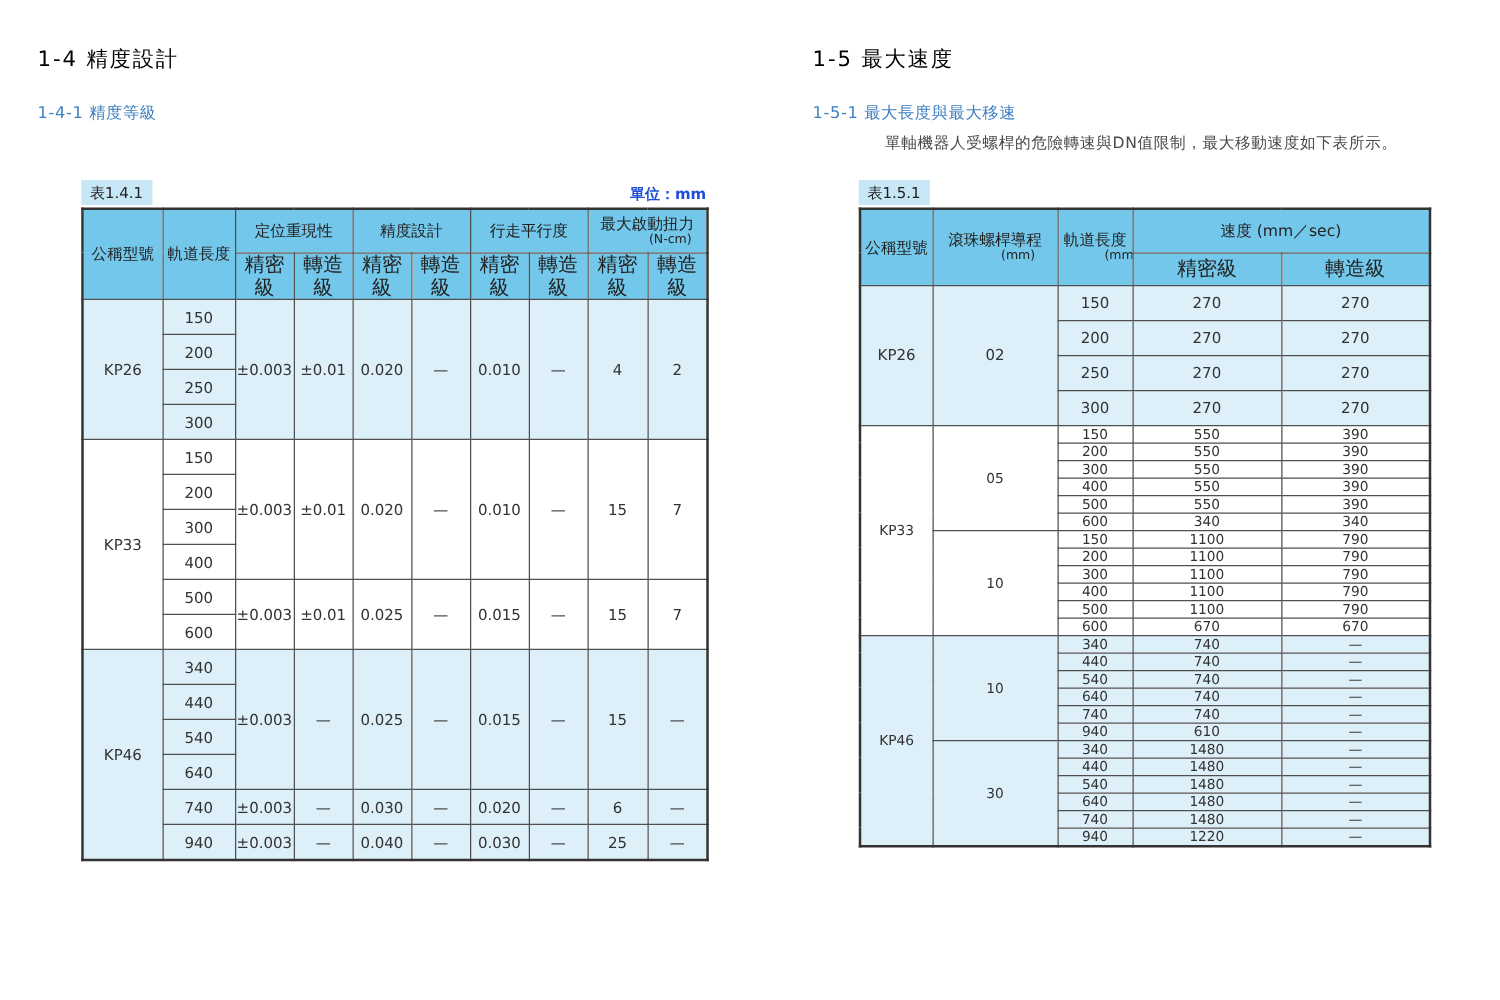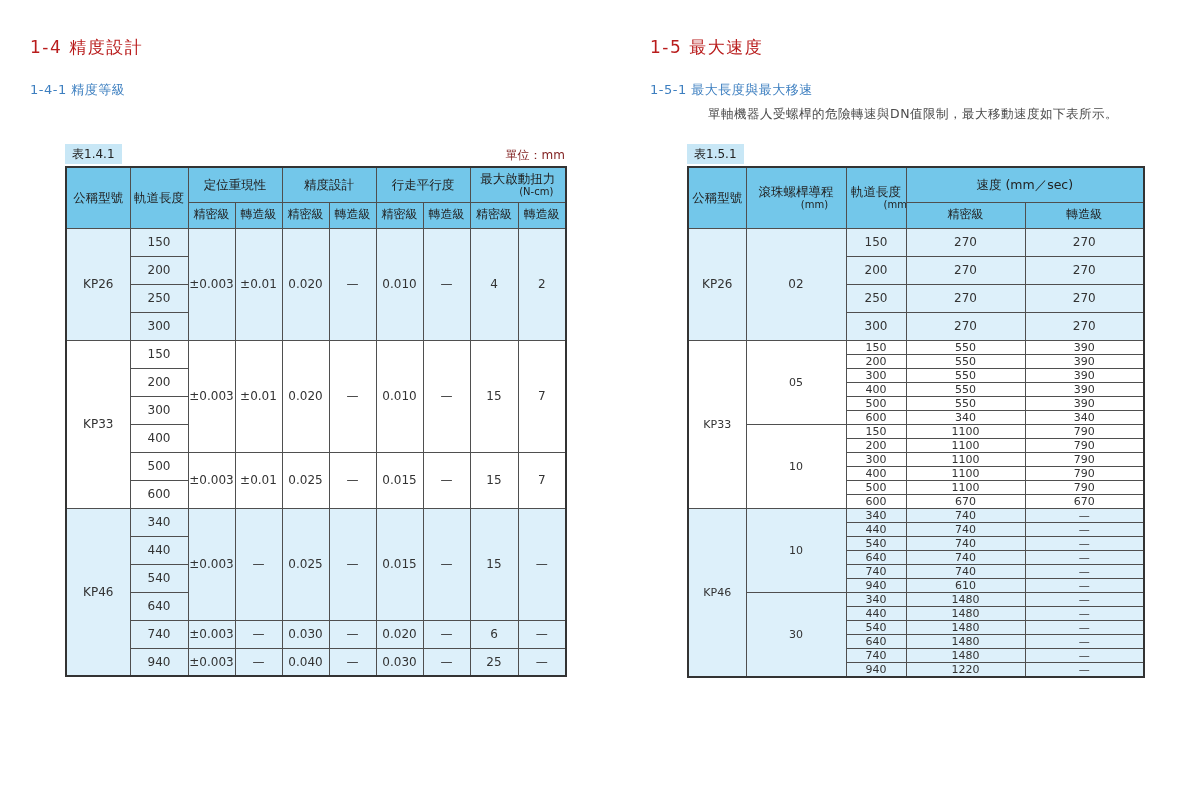--- a/index.html
+++ b/index.html
@@ -8,35 +8,35 @@
     --labelbg:#c8e7f6;
     --accent:#3d7fc0;
     --bordc:#4f4f4f;
   }
   *{box-sizing:border-box;margin:0;padding:0;}
   html,body{width:1200px;height:800px;background:#fff;font-family:"DejaVu Sans",sans-serif;}
   .page{position:relative;width:1200px;height:800px;background:#ffffff;overflow:hidden;}
   .col{position:absolute;top:0;height:800px;}
   .col.left{left:30px;width:545px;}
   .col.right{left:650px;width:520px;}
-  h1.sec-title{position:absolute;top:36px;left:0;font-size:17px;font-weight:normal;color:#b91c1c;letter-spacing:1.5px;}
+  h1.sec-title{position:absolute;top:36px;left:0;font-size:17px;font-weight:normal;color:#000000;letter-spacing:1.5px;}
   h2.sec-sub{position:absolute;top:81px;left:0;font-size:13px;font-weight:normal;color:var(--accent);letter-spacing:0.5px;}
   p.sec-desc{position:absolute;top:106px;left:58px;font-size:12.5px;color:#4a4a4a;letter-spacing:0.5px;}
   .table-meta{position:absolute;display:flex;justify-content:space-between;align-items:flex-end;top:145px;height:19px;}
   .left .table-meta{left:35px;width:500px;}
   .right .table-meta{left:37px;width:456px;}
   .tbl-label{background:var(--labelbg);color:#222;font-size:12px;padding:2px 7px 1px 7px;}
-  .unit{font-size:12px;color:#7f1d1d;}
+  .unit{font-size:12px;color:#1d4ed8;font-weight:bold;}
   .ktable{position:absolute;top:166px;border-collapse:collapse;table-layout:fixed;background:#fff;border:2px solid #333;}
   .left .ktable{left:35px;width:500px;}
   .right .ktable{left:37px;width:456px;}
   .ktable th,.ktable td{border:1px solid var(--bordc);text-align:center;vertical-align:middle;padding:0;overflow:hidden;color:#333;}
   .ktable th{background:var(--hdr);font-weight:normal;font-size:12.5px;color:#222;line-height:1.15;}
   .ktable thead tr.group-row th{height:35px;}
-  .ktable thead tr.sub-row th{height:26px;font-size:12px;}
+  .ktable thead tr.sub-row th{height:26px;font-size:16px;}
   .ktable td{font-size:12px;}
   tr.tall{height:28px;}
   tr.short{height:13px;}
   tr.short td{font-size:11px;}
   tr.shaded td{background:var(--rowblue);}
   .unit-line{font-size:10px;margin-top:-1px;margin-left:37px;}
 </style>
 </head>
 <body>
 

